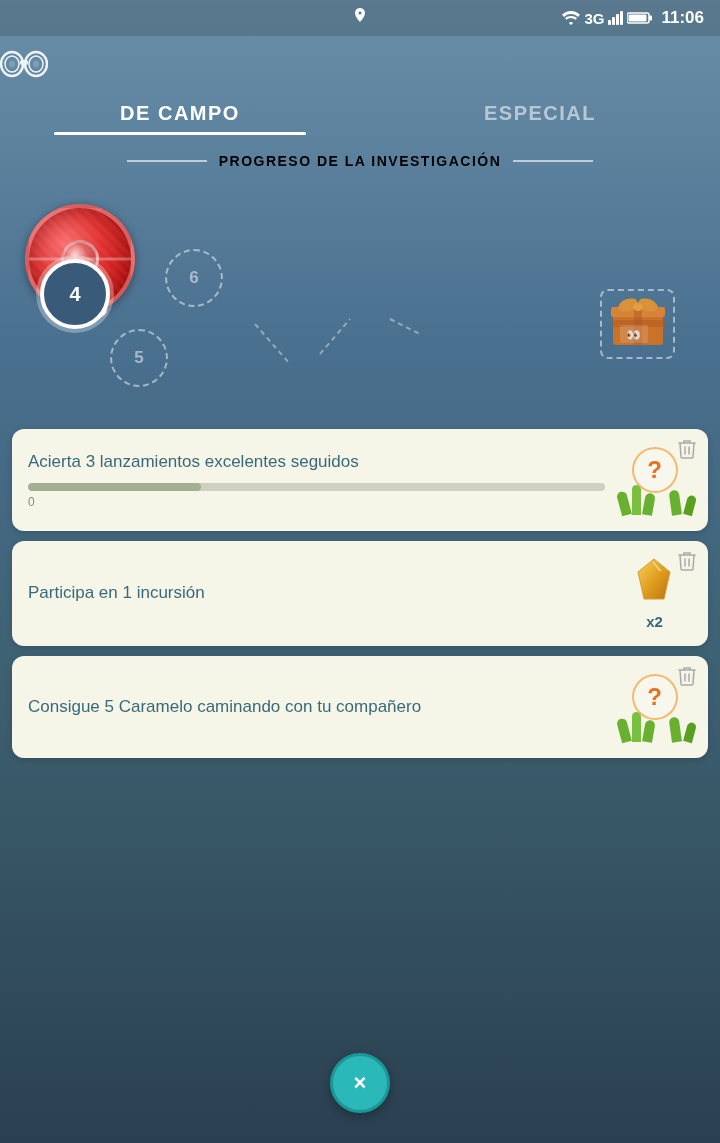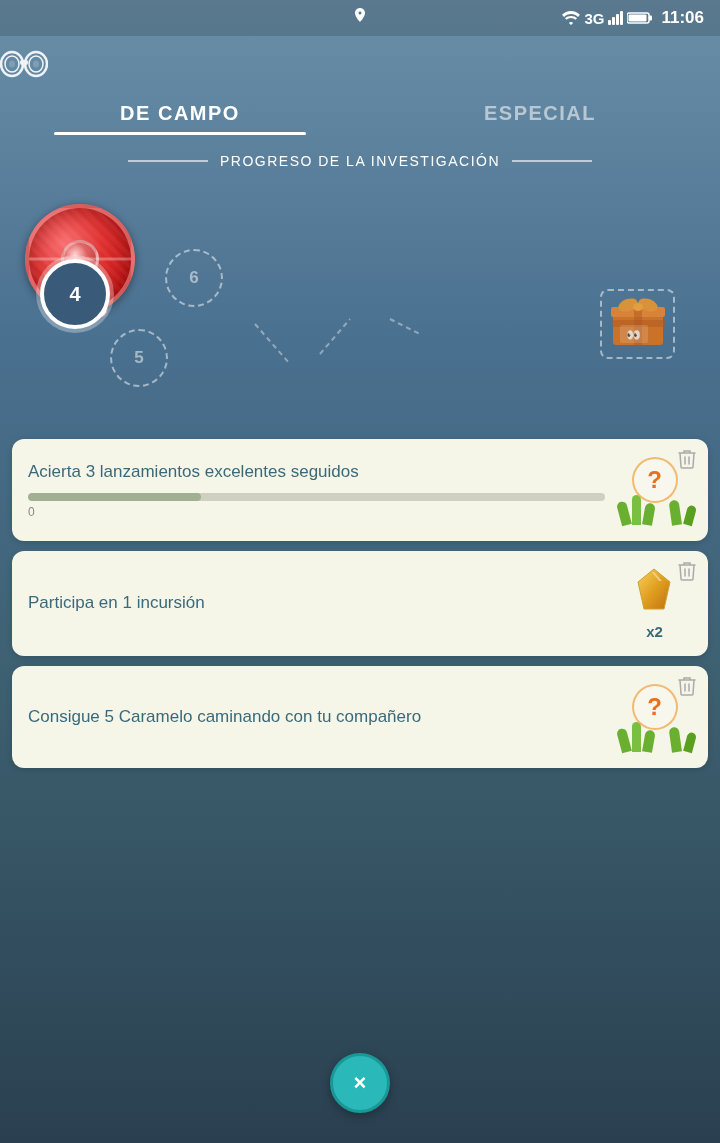--- a/index.html
+++ b/index.html
@@ -106,23 +106,23 @@
     }
 
     .progress-title .line {
       flex: 1;
       height: 1.5px;
       background: rgba(255,255,255,0.6);
       max-width: 80px;
     }
 
     .progress-title-text {
-      color: #ffffff;
+      color: #000000;
       font-size: 14px;
-      font-weight: normal;
+      font-weight: bold;
       letter-spacing: 1.5px;
       text-align: center;
     }
 
     
     .progress-nodes {
       position: relative;
       height: 240px;
       display: flex;
       align-items: center;
@@ -254,21 +254,21 @@
     }
 
     
     .tasks-list {
       position: relative;
       z-index: 10;
       padding: 0 12px;
       display: flex;
       flex-direction: column;
       gap: 10px;
-      margin-top: 10px;
+      margin-top: 0;
     }
 
     .task-card {
       background: #f5f5e8;
       border-radius: 12px;
       padding: 16px;
       display: flex;
       align-items: center;
       gap: 12px;
       min-height: 100px;

